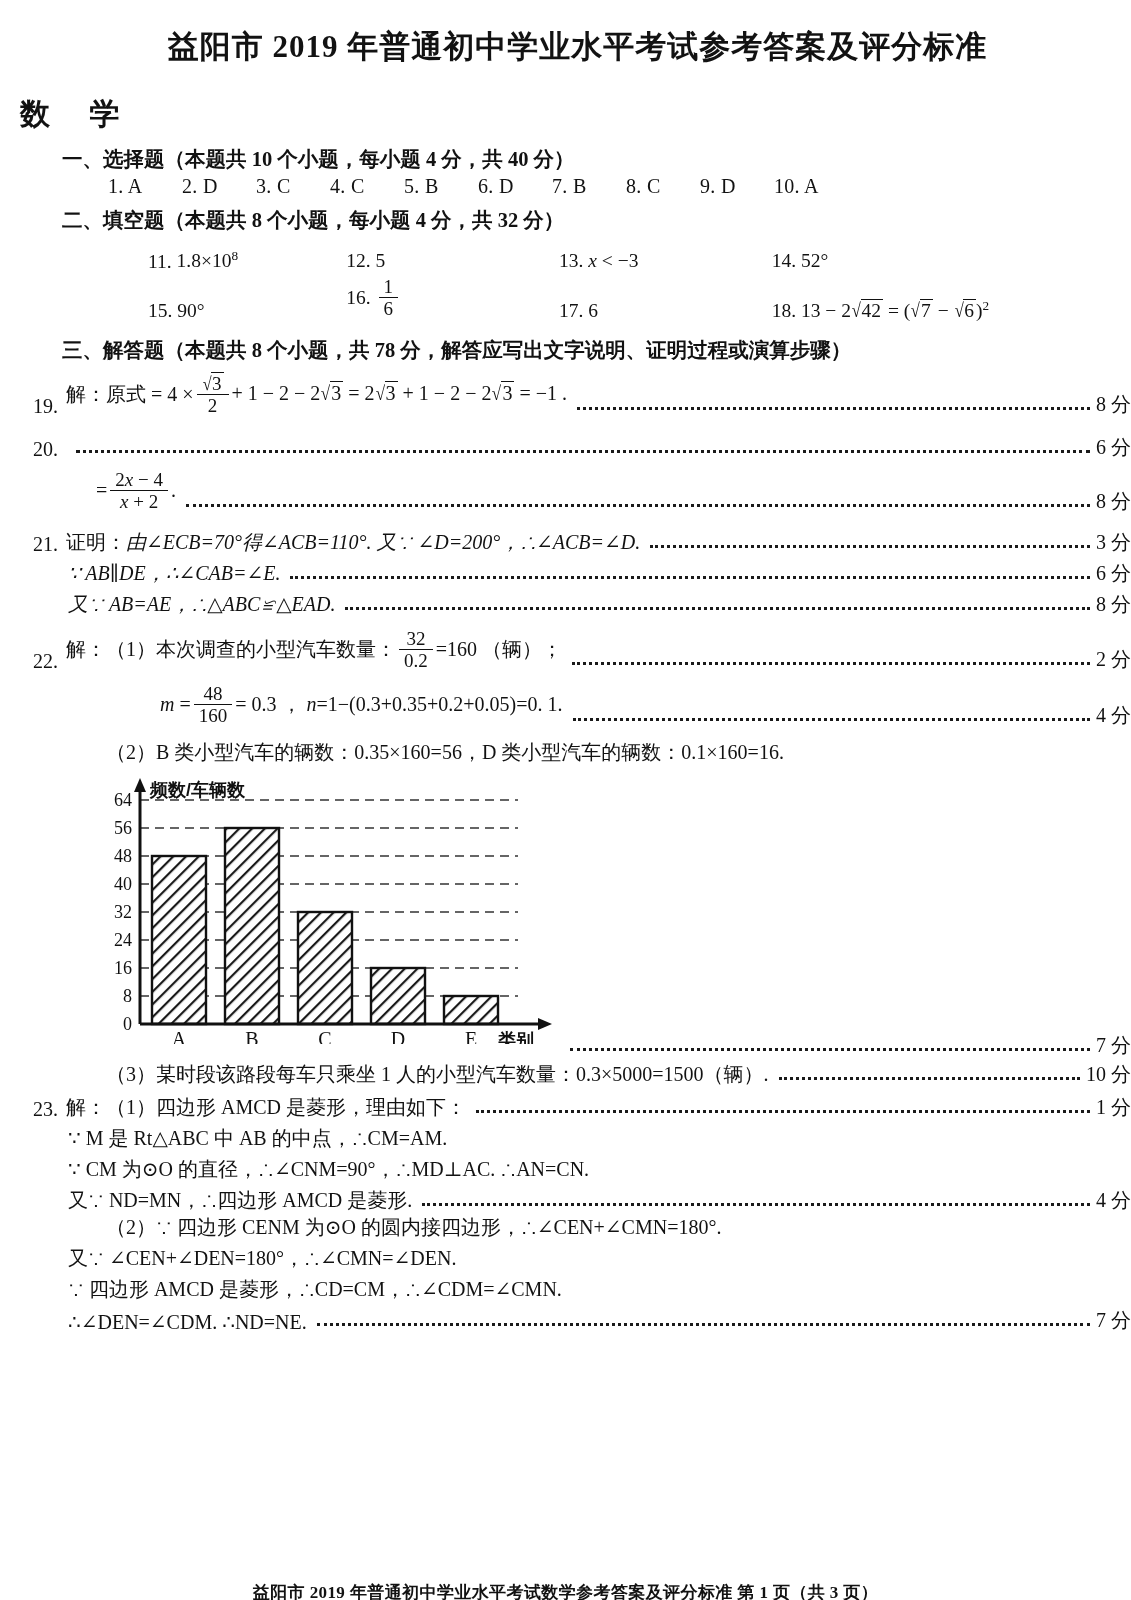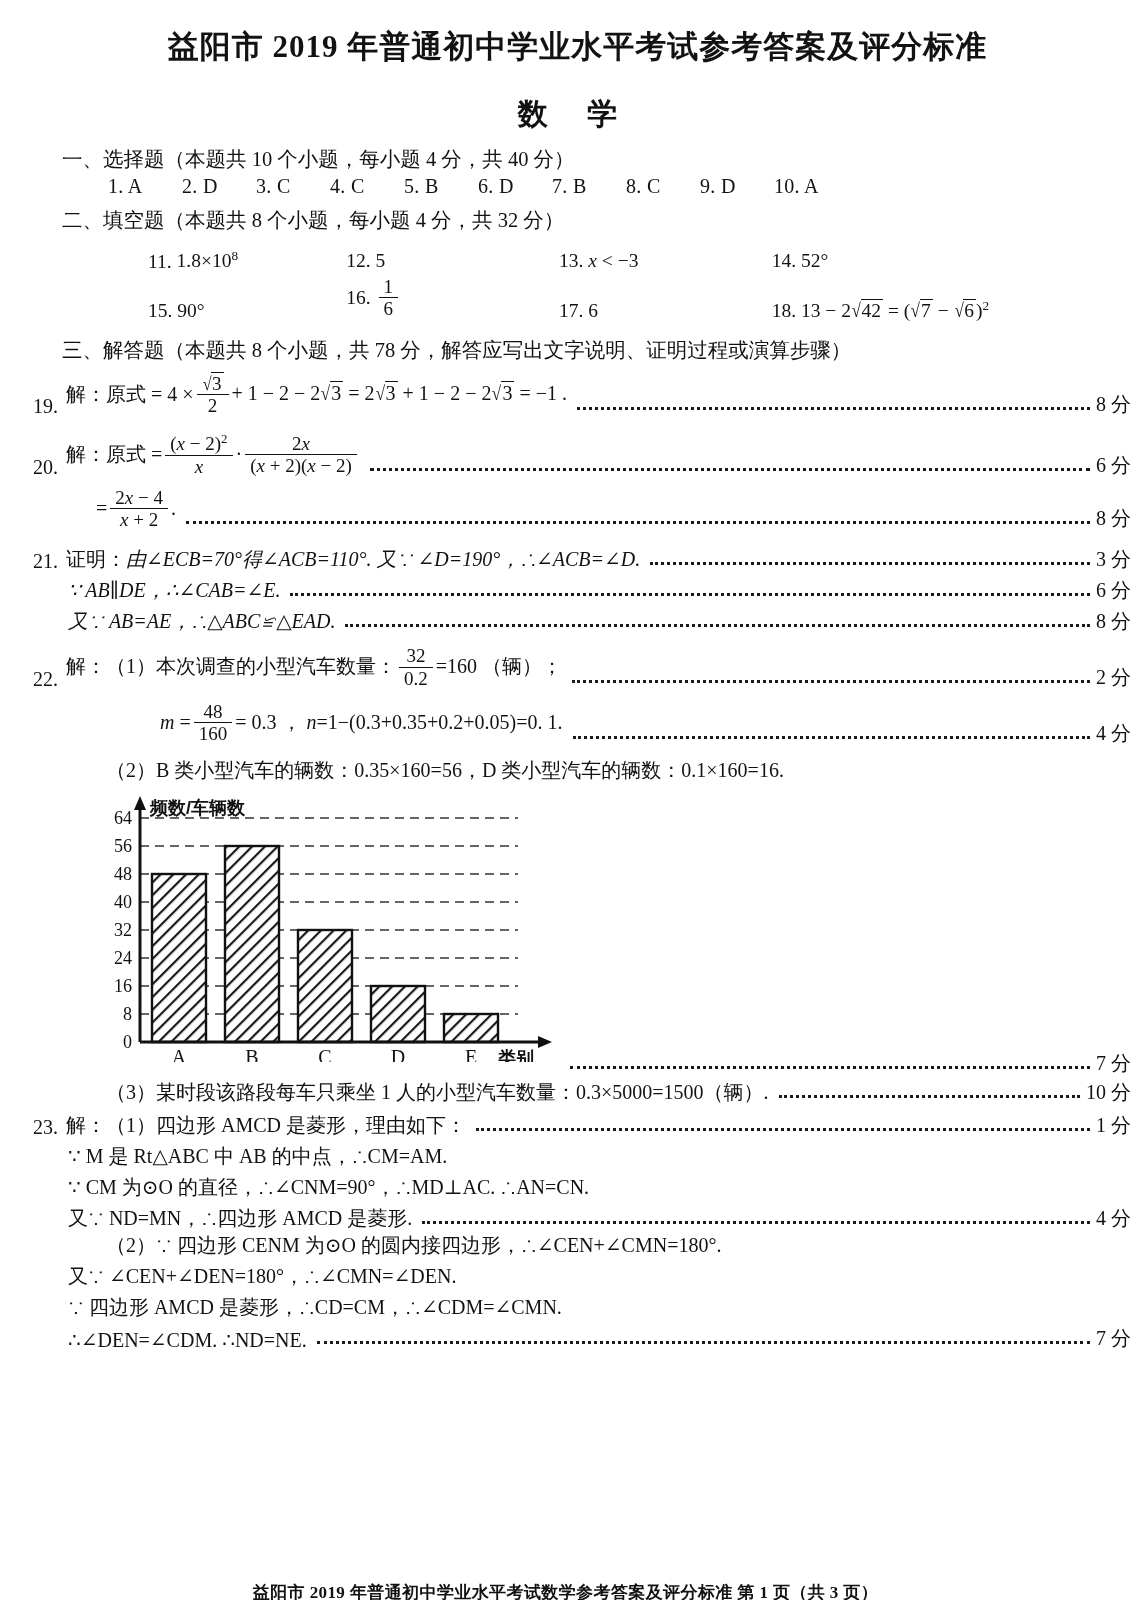--- a/index.html
+++ b/index.html
@@ -26,32 +26,32 @@
   
   .doc-title {
     text-align: center;
     font-size: 31px;
     font-weight: bold;
     letter-spacing: 1px;
     margin: 26px 0 0 0;
     padding-left: 24px;
   }
   .doc-subject {
-    text-align: center;
+    text-align: left;
     font-size: 30px;
     font-weight: bold;
     letter-spacing: 16px;
     margin: 26px 0 10px 0;
     padding-left: 20px;
   }
 
   
   .section-head {
     font-size: 20.5px;
-    font-weight: normal;
+    font-weight: bold;
     margin: 8px 0 2px 62px;
     white-space: nowrap;
   }
   .mc-row {
     font-size: 20px;
     margin: 2px 0 2px 108px;
     white-space: nowrap;
     letter-spacing: 0.3px;
   }
   .mc-row span.ans { display: inline-block; min-width: 74px; }
@@ -205,37 +205,34 @@
     <span class="qnum">19.</span>
     <span class="qbody">
       <span>解：</span><span>原式 = 4 ×</span><span class="frac"><span class="num"><span class="radsign">√</span><span class="sqrt">3</span></span><span class="den">2</span></span><span>+ 1 − 2 − 2<span class="radsign">√</span><span class="sqrt">3</span> = 2<span class="radsign">√</span><span class="sqrt">3</span> + 1 − 2 − 2<span class="radsign">√</span><span class="sqrt">3</span> = −1 .</span>
     </span>
     <span class="leader"></span>
     <span class="score">8 分</span>
   </div>
 
   <div class="qline" style="margin-top:16px">
     <span class="qnum">20.</span>
-    <span class="qbody">
-      <span>解：</span><span>原式 =</span><span class="frac"><span class="num">(<span class="it">x</span> − 2)<span class="sup">2</span></span><span class="den"><span class="it">x</span></span></span><span>·</span><span class="frac"><span class="num">2<span class="it">x</span></span><span class="den">(<span class="it">x</span> + 2)(<span class="it">x</span> − 2)</span></span>
-    </span>
     <span class="leader"></span>
     <span class="score">6 分</span>
   </div>
   <div class="qline indent-2" style="margin-top:10px">
     <span class="qbody">
       <span>=</span><span class="frac"><span class="num">2<span class="it">x</span> − 4</span><span class="den"><span class="it">x</span> + 2</span></span><span>.</span>
     </span>
     <span class="leader"></span>
     <span class="score">8 分</span>
   </div>
 
   <div class="qline" style="margin-top:14px">
     <span class="qnum">21.</span>
-    <span class="qbody"><span>证明：</span><span class="it">由∠ECB=70°得∠ACB=110°. 又∵ ∠D=190°，∴∠ACB=∠D.</span></span>
+    <span class="qbody"><span>证明：</span><span class="it">由∠ECB=70°得∠ACB=110°. 又∵ ∠D=200°，∴∠ACB=∠D.</span></span>
     <span class="leader"></span>
     <span class="score">3 分</span>
   </div>
   <div class="qline indent-3" style="margin-top:4px">
     <span class="qbody it">∵ AB∥DE，∴∠CAB=∠E.</span>
     <span class="leader"></span>
     <span class="score">6 分</span>
   </div>
   <div class="qline indent-3" style="margin-top:4px">
     <span class="qbody it">又∵ AB=AE，∴△ABC≌△EAD.</span>

